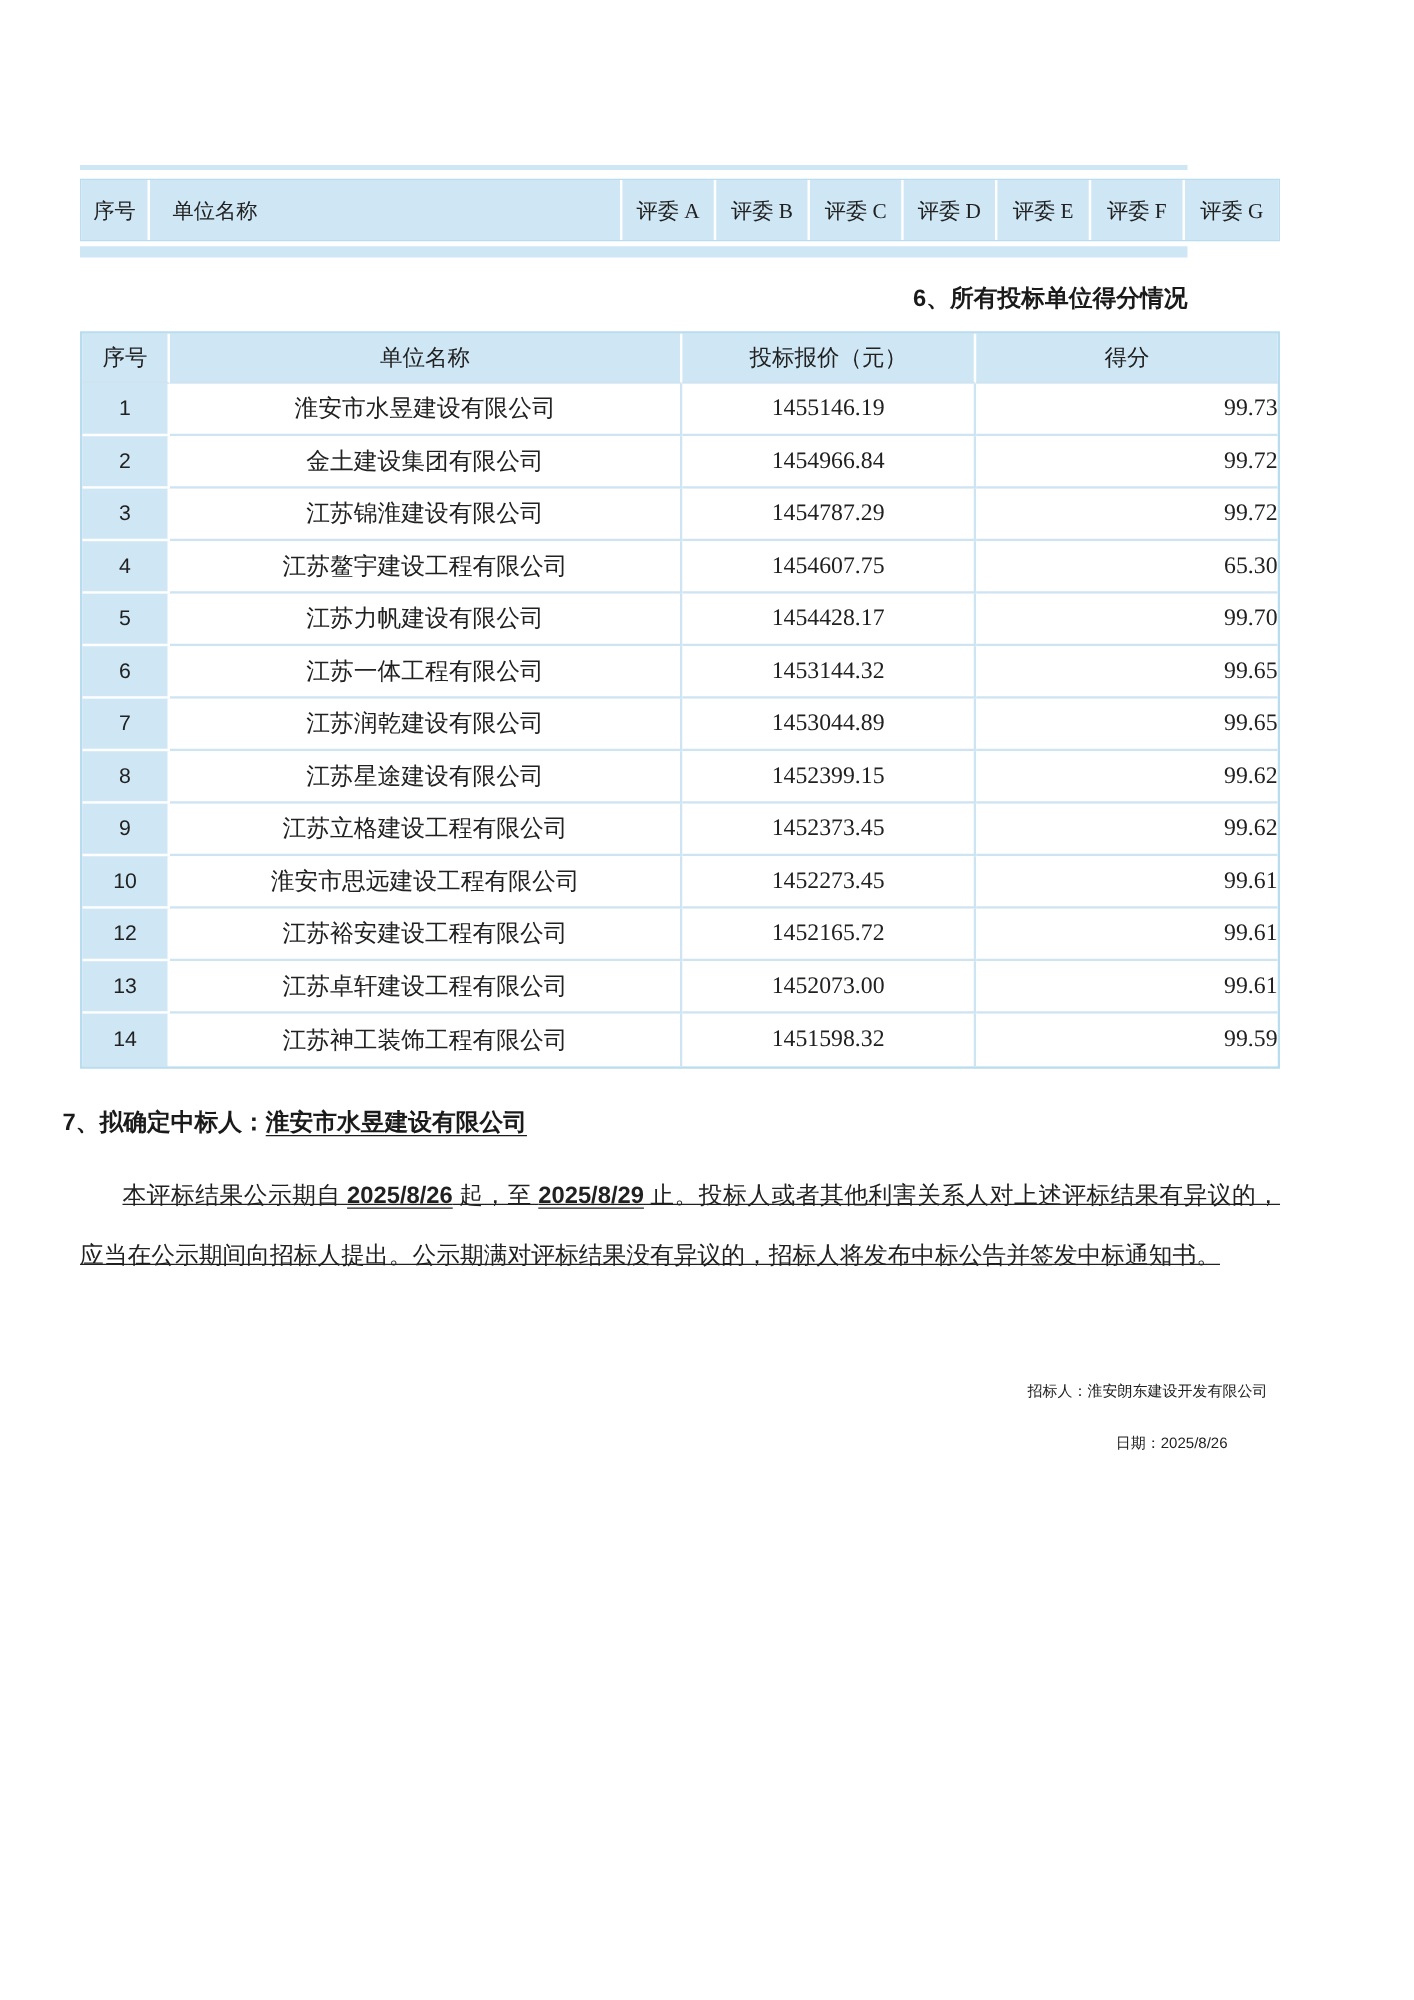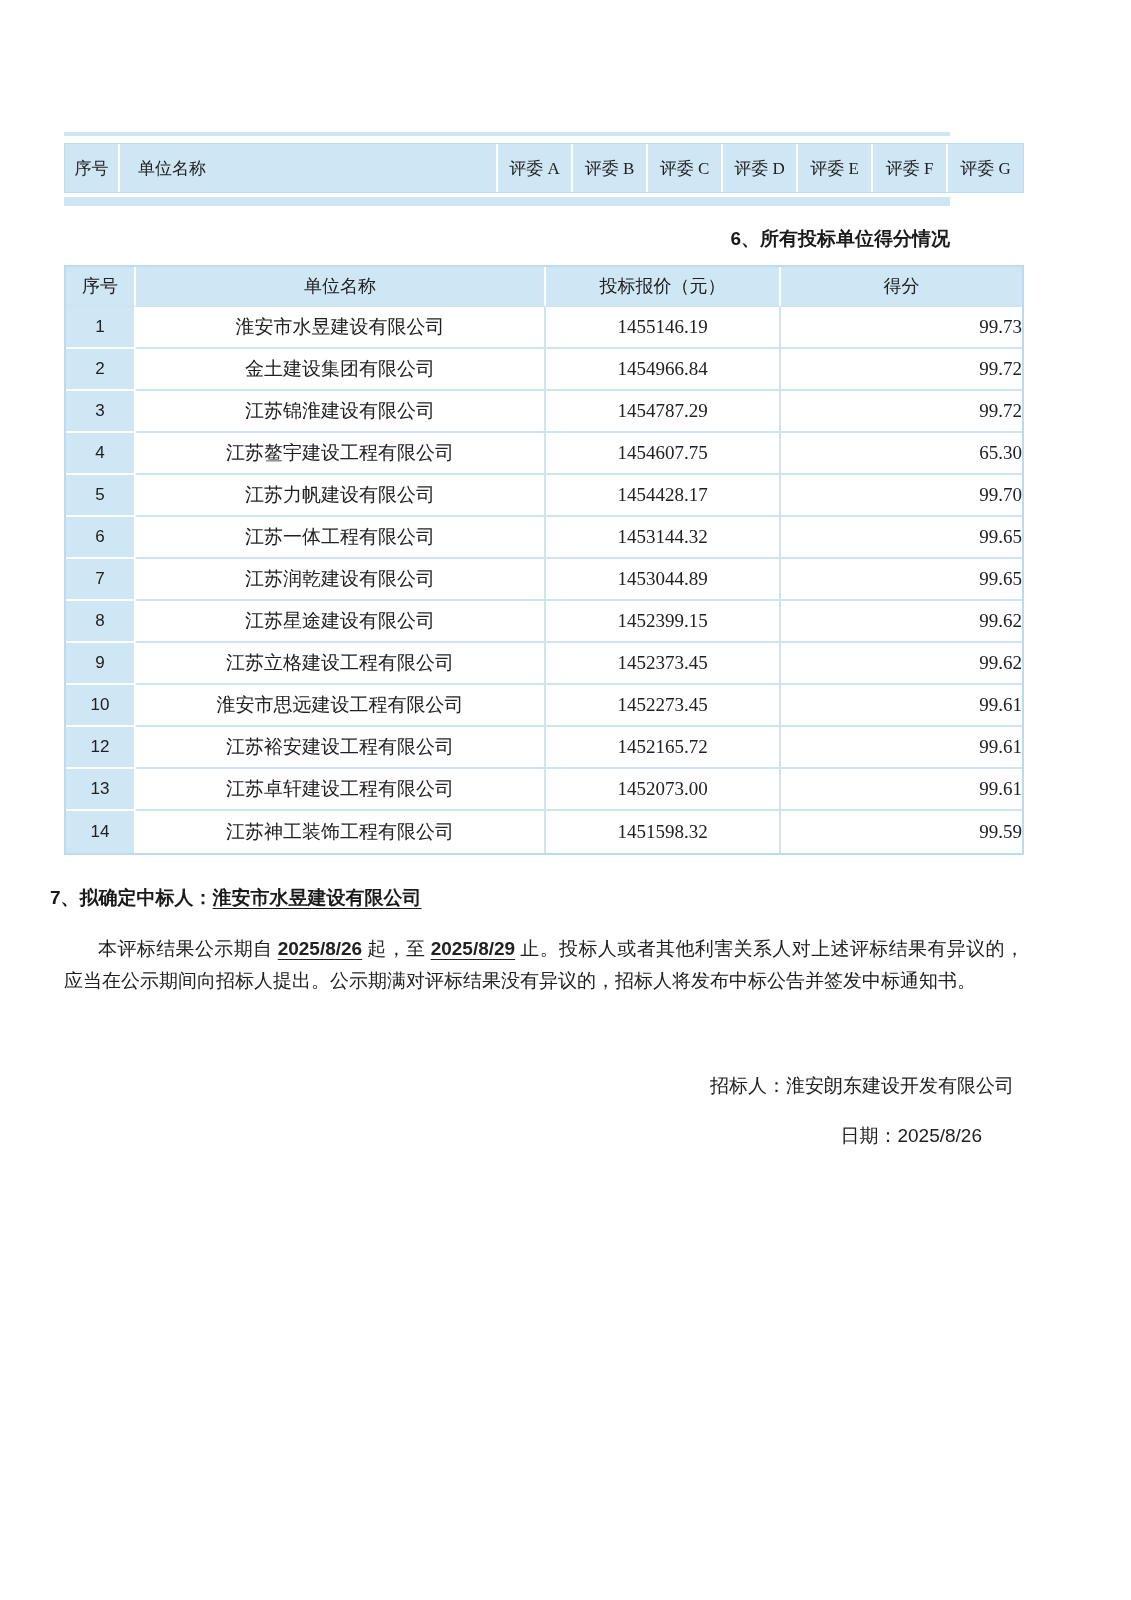--- a/index.html
+++ b/index.html
@@ -55,30 +55,30 @@
   .score-table td:last-child{border-right:0;text-align:right;}
   .score-table tbody tr:last-child td{border-bottom:0;}
   .score-table td.rownum{
     background:var(--cell-blue);
     font-family:"Liberation Sans","DejaVu Sans",sans-serif;font-size:17px;
     border-right-color:#ffffff;border-bottom-color:#ffffff;
   }
 
   
   .notice{
-    font-size:19px;line-height:32px;margin:22px 0 0 0;width:960px;
-    text-align:justify;text-indent:34px;
+    font-size:19px;line-height:48px;margin:22px 0 0 0;width:960px;
+    text-align:justify;text-indent:34px;text-decoration:underline;
   }
   .date-em{
     font-family:"Liberation Sans","DejaVu Sans",sans-serif;
     font-weight:bold;text-decoration:underline;text-underline-offset:4px;
   }
 
   
-  .footer-line{font-size:19px;text-align:right;width:960px;}
+  .footer-line{font-size:12px;text-align:right;width:960px;}
   .bidder-line{margin-top:76px;padding-right:10px;}
   .date-line{margin-top:24px;padding-right:42px;}
   .sans{font-family:"Liberation Sans","DejaVu Sans",sans-serif;}
 </style>
 </head>
 <body>
 
 <div class="page">
 
   <div class="strip-top"></div>

